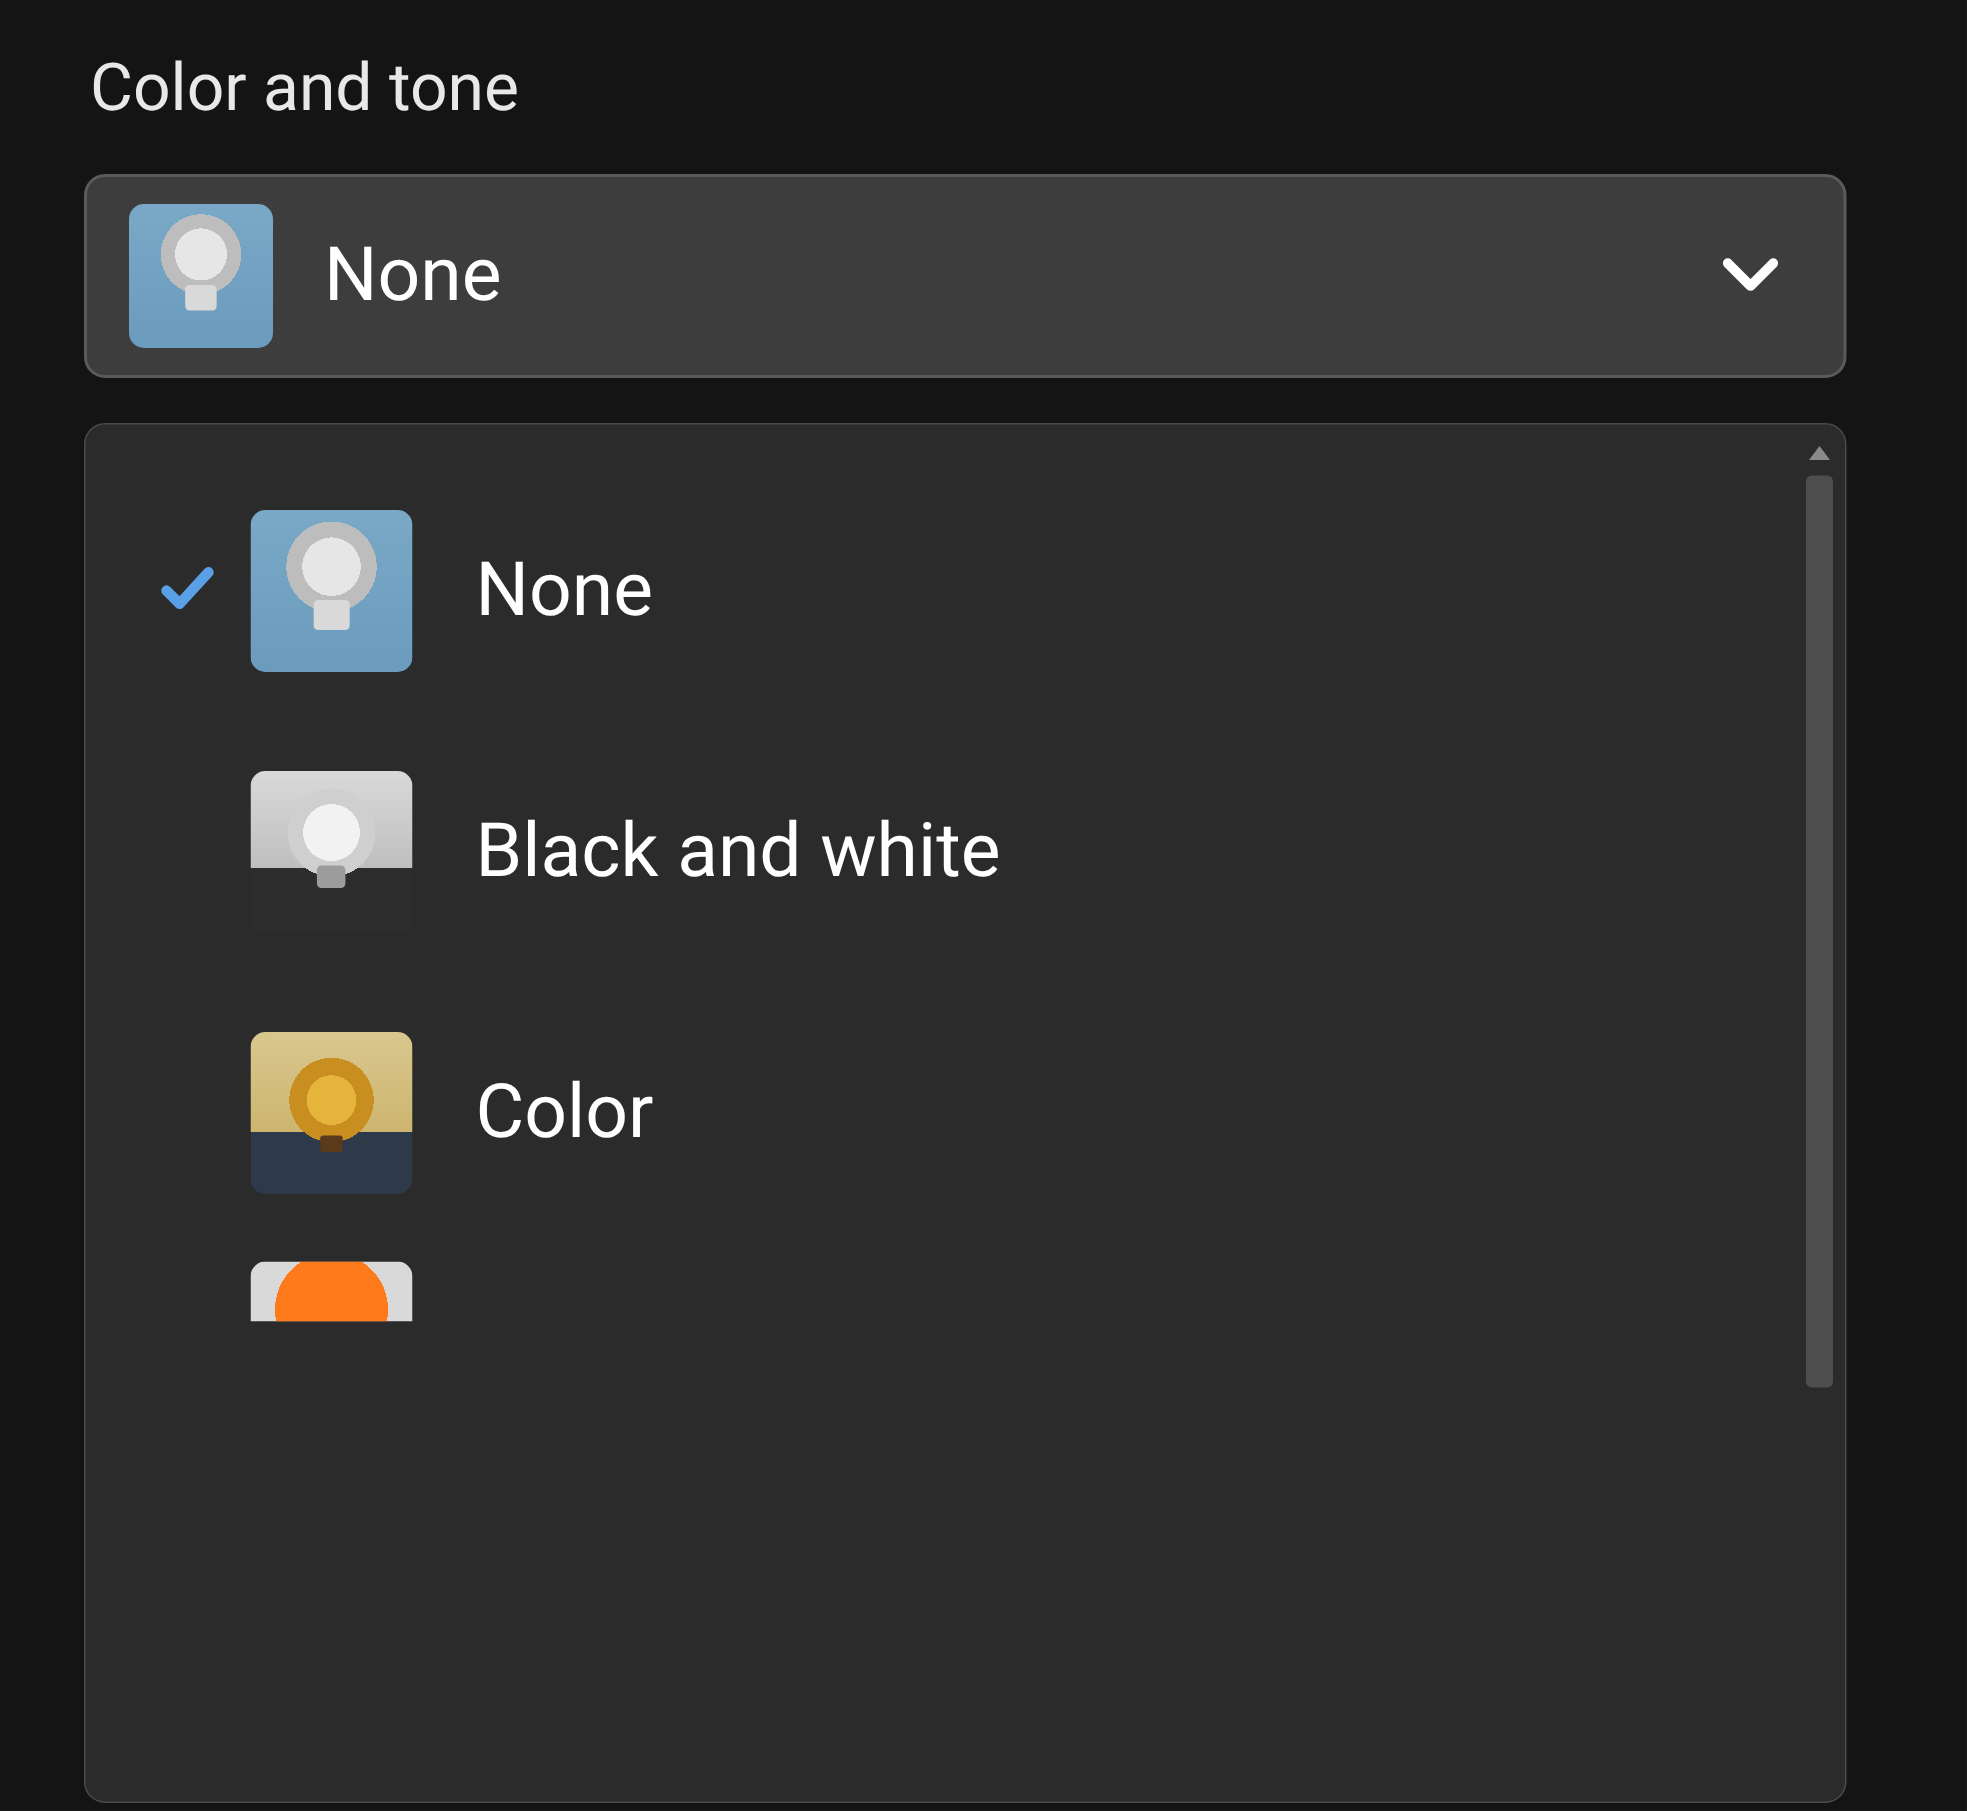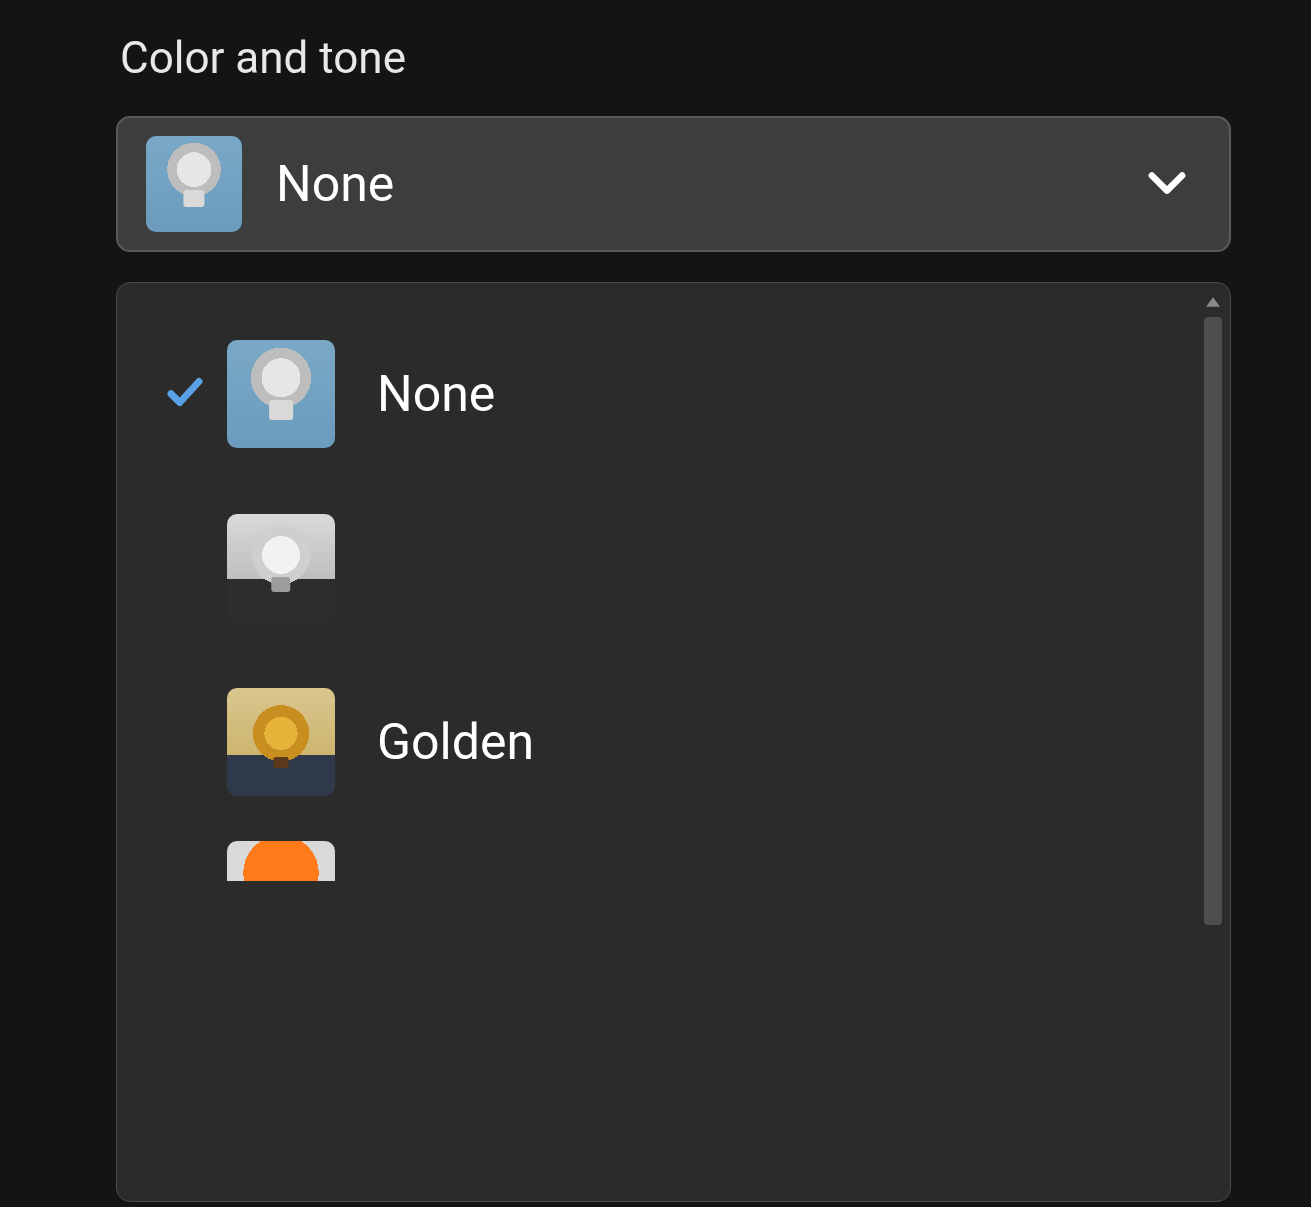--- a/index.html
+++ b/index.html
@@ -5,21 +5,21 @@
   * { box-sizing: border-box; margin: 0; padding: 0; }
   html, body {
     width: 1311px;
     height: 1207px;
     background: #141414;
     font-family: -apple-system, BlinkMacSystemFont, "Segoe UI", Roboto, Helvetica, Arial, sans-serif;
     color: #ffffff;
     overflow: hidden;
   }
   .panel {
-    padding: 32px 80px 0 116px;
+    padding: 32px 80px 0 56px;
   }
   .section-title {
     font-size: 44px;
     font-weight: 400;
     color: #e8e8e8;
     margin-bottom: 32px;
     margin-left: 4px;
   }
   .dropdown-trigger {
     display: flex;
@@ -216,27 +216,28 @@
             </svg>
           </span>
         </div>
         <div class="option-thumb thumb-none"></div>
         <div class="option-label">None</div>
       </div>
 
       <div class="option-row">
         <div class="check-slot"></div>
         <div class="option-thumb thumb-bw"></div>
+        <div class="option-label">Black and white</div>
       </div>
 
 
       <div class="option-row">
         <div class="check-slot"></div>
         <div class="option-thumb thumb-golden"></div>
-        <div class="option-label">Golden</div>
+        <div class="option-label">Color</div>
       </div>
 
       <div class="option-row" style="height:60px; align-items:flex-start;">
         <div class="check-slot"></div>
         <div class="option-thumb thumb-next" style="height:40px; border-bottom-left-radius:0; border-bottom-right-radius:0;"></div>
         <div class="option-label"></div>
       </div>
 
     </div>
 

